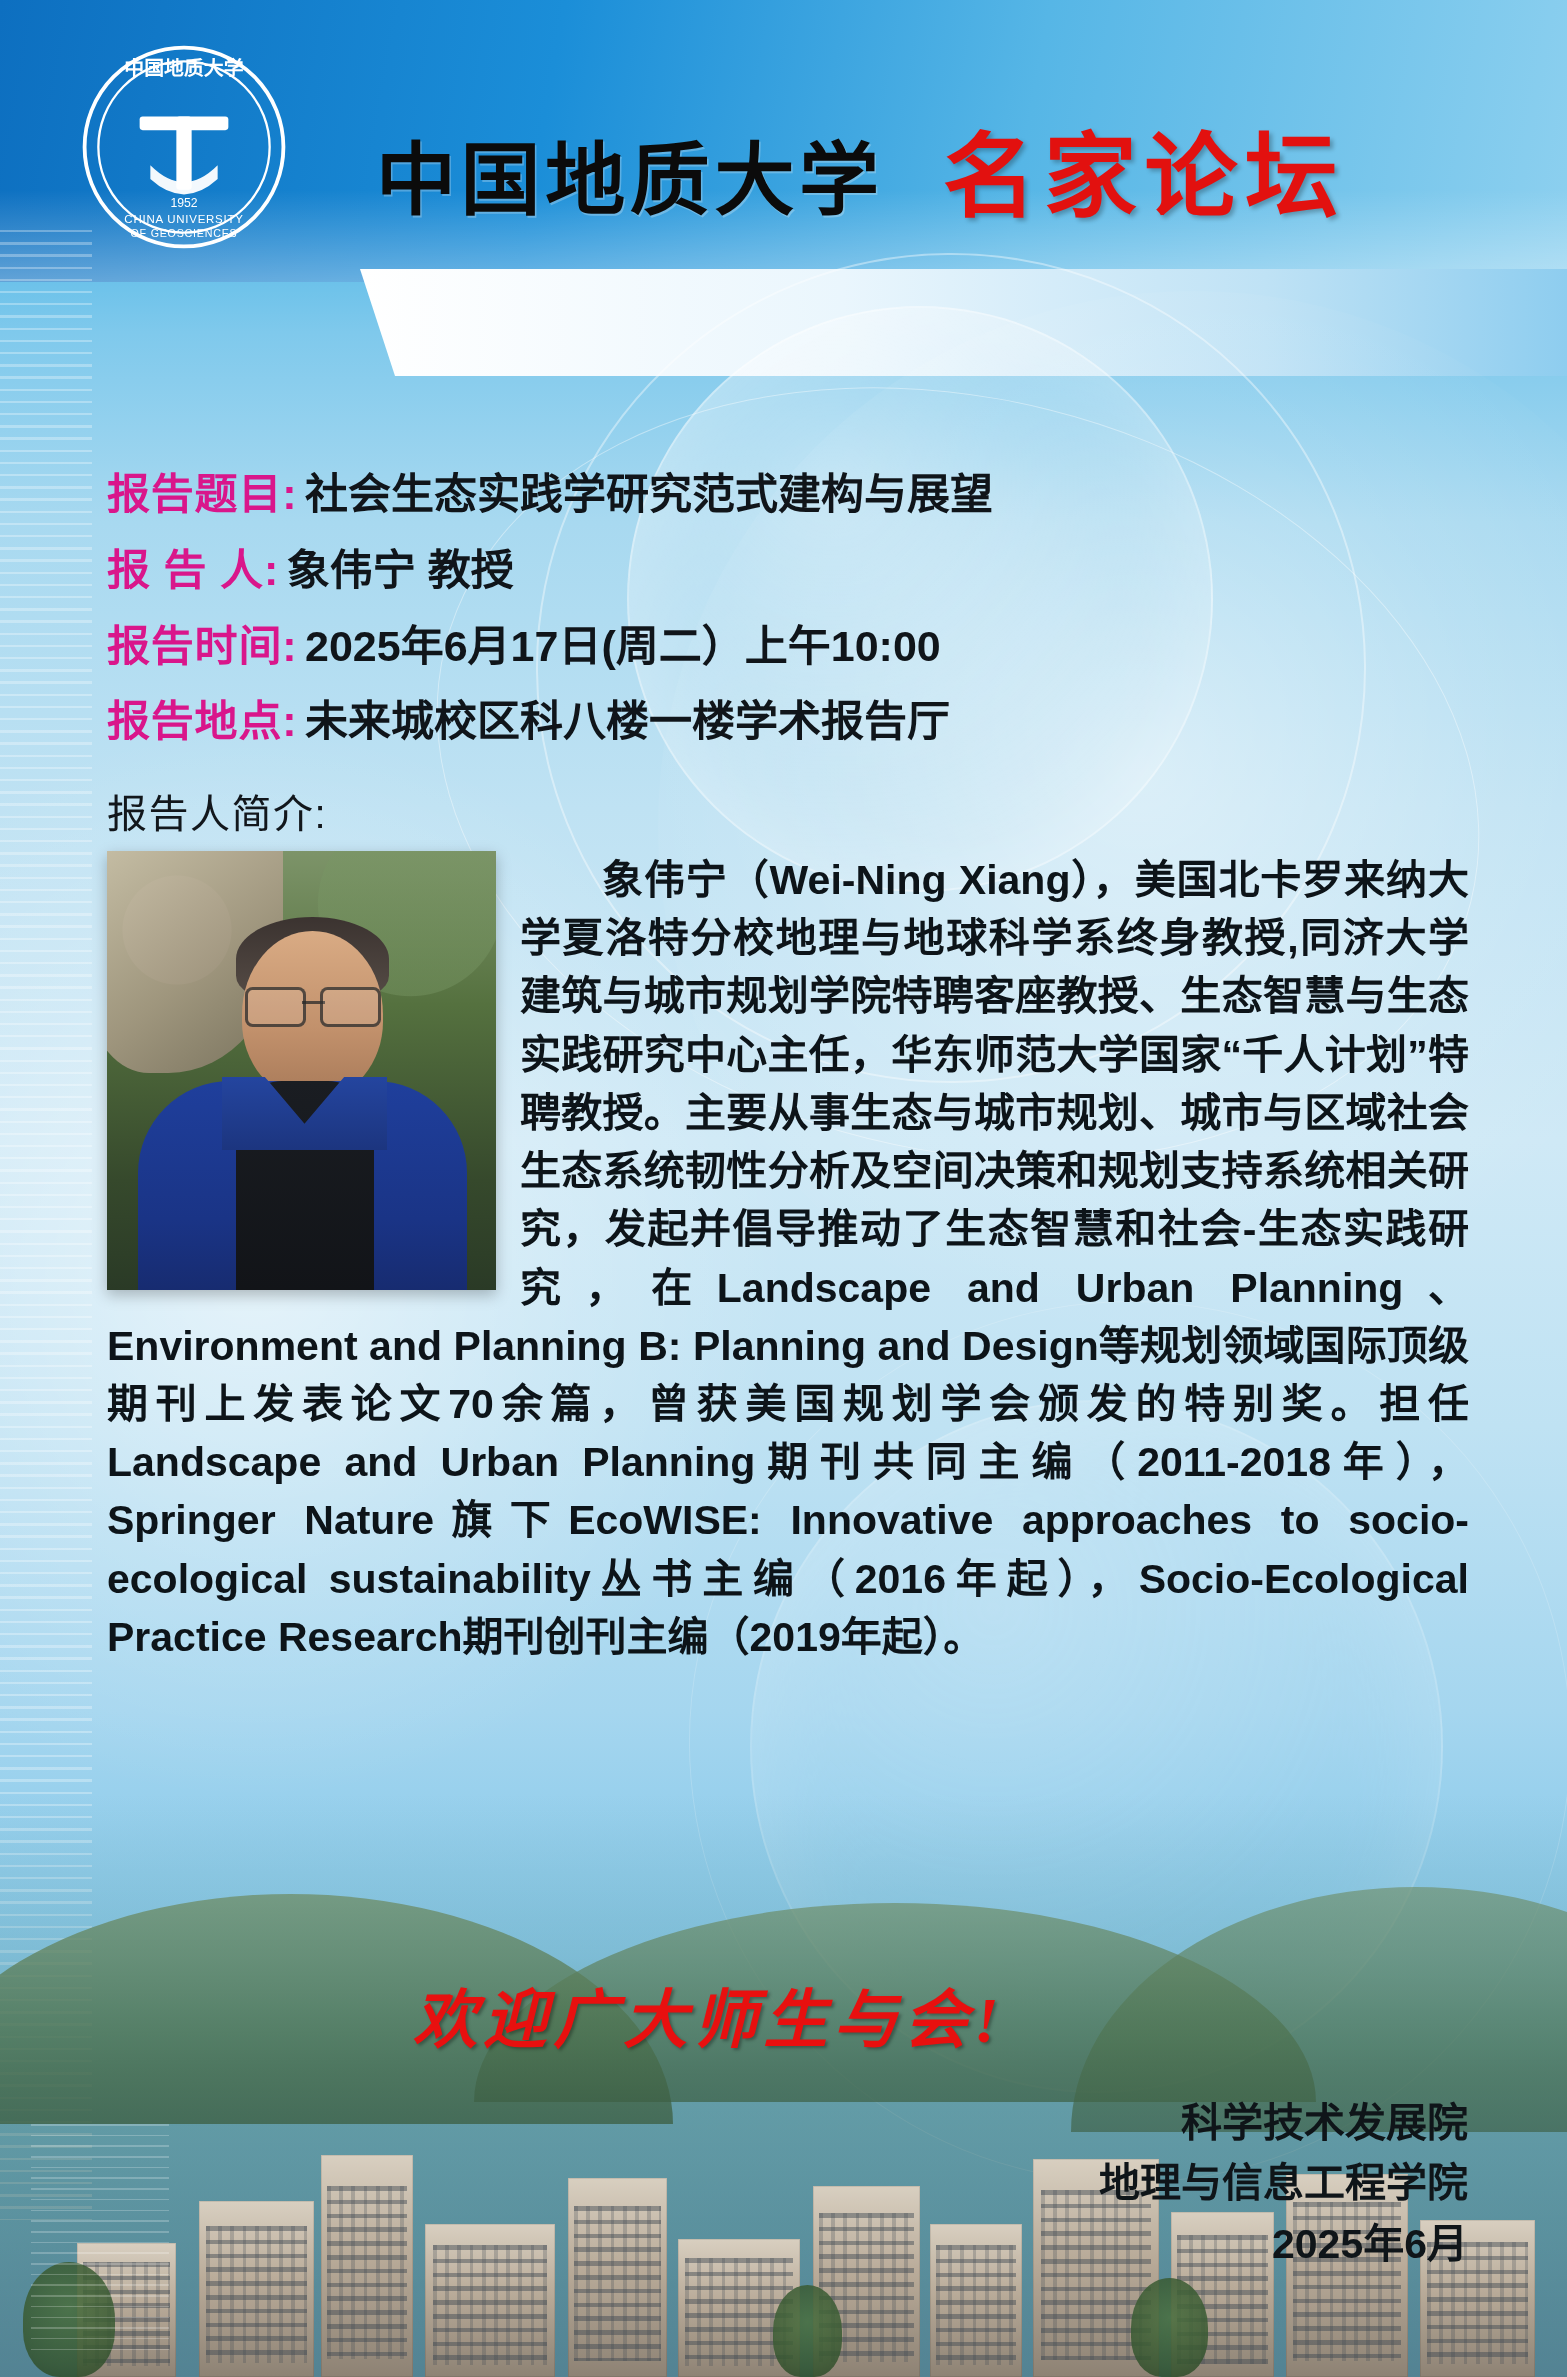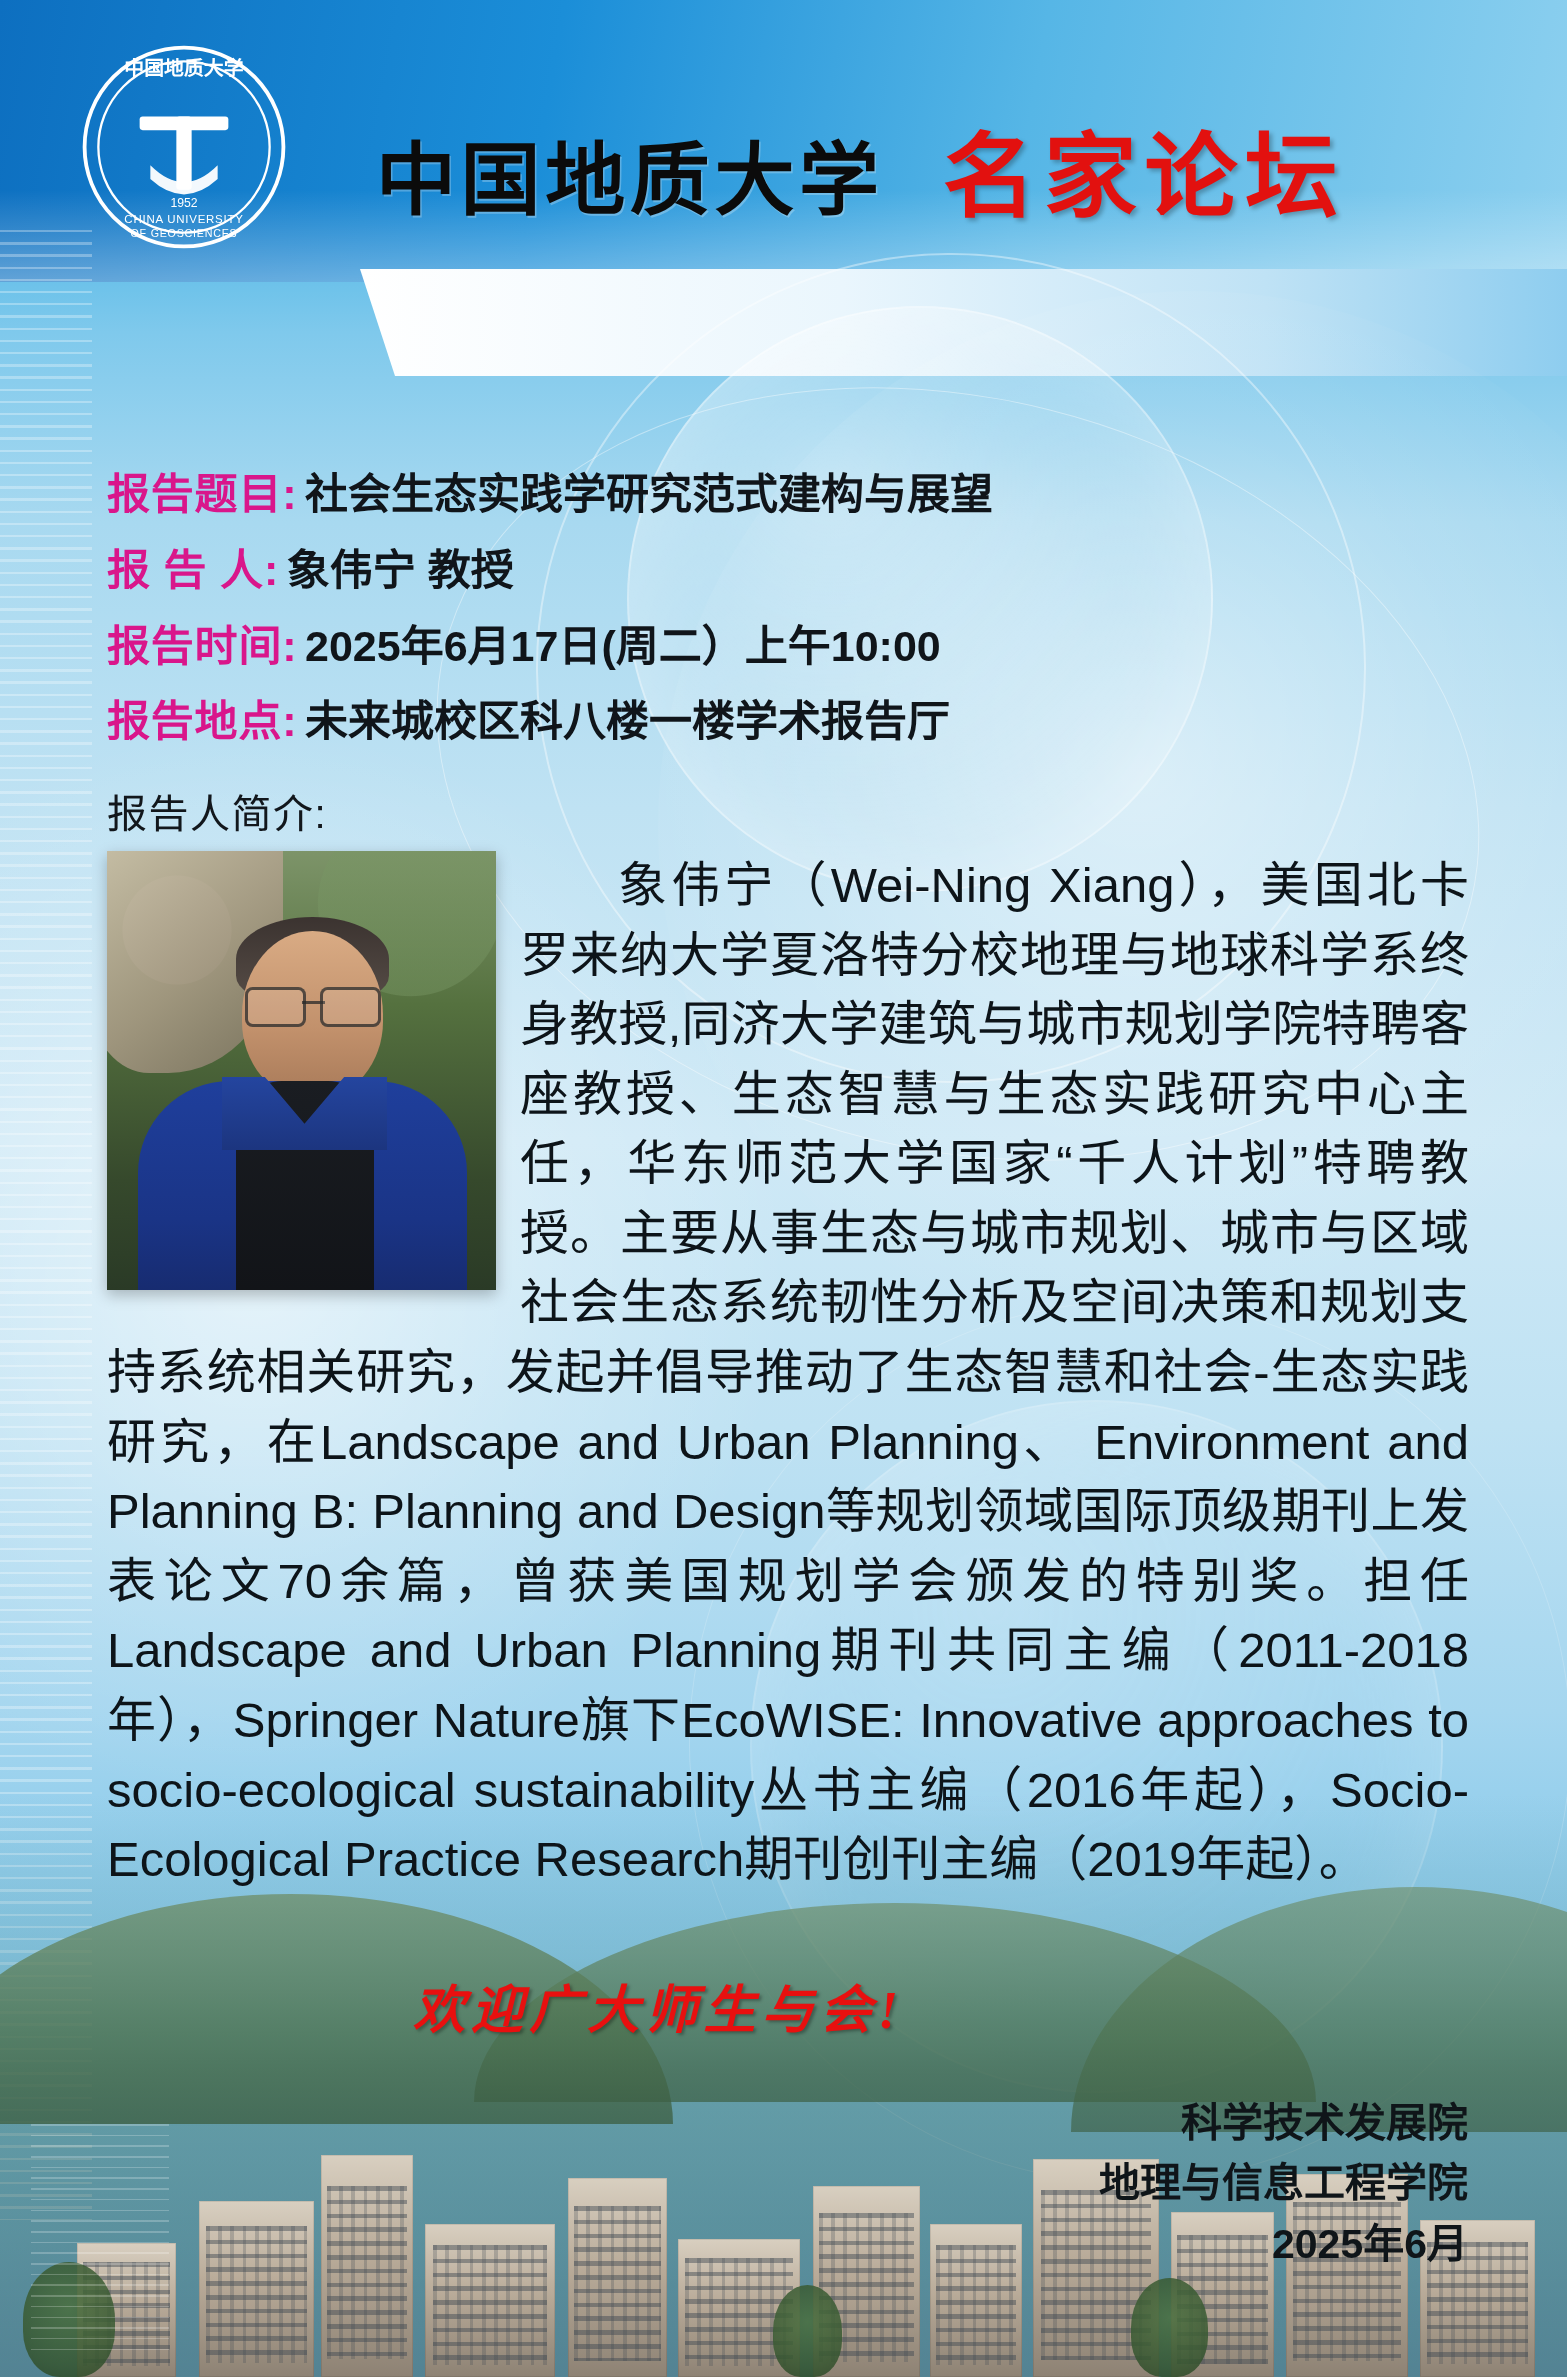--- a/index.html
+++ b/index.html
@@ -286,42 +286,42 @@
     clip-path: polygon(0 0, 26% 0, 50% 64%, 74% 0, 100% 0, 100% 100%, 0 100%);
   }
 
   
   .bio-wrap {
     position: absolute;
     left: 107px; top: 851px;
     width: 1362px;
   }
   .bio-text {
-    font-size: 49px;
+    font-size: 41px;
     line-height: 1.42;
-    font-weight: 400;
+    font-weight: 700;
     color: #0d1419;
     text-align: justify;
     text-justify: inter-ideograph;
     letter-spacing: 0px;
   }
   .float-img {
     float: left;
     width: 413px;
     height: 459px;
     shape-outside: margin-box;
   }
   .bio-indent { text-indent: 2em; }
 
   
   .welcome {
     position: absolute;
     left: 413px; top: 1968px;
     font-family: "Liberation Serif", "DejaVu Serif", serif;
-    font-size: 52px;
+    font-size: 64px;
     font-weight: 700;
     font-style: italic;
     color: #e8100f;
     letter-spacing: 6.1px;
     white-space: nowrap;
     text-shadow: 2.3px 2.3px 3.1px rgba(0,0,0,.3);
   }
 
   
   .footer {

